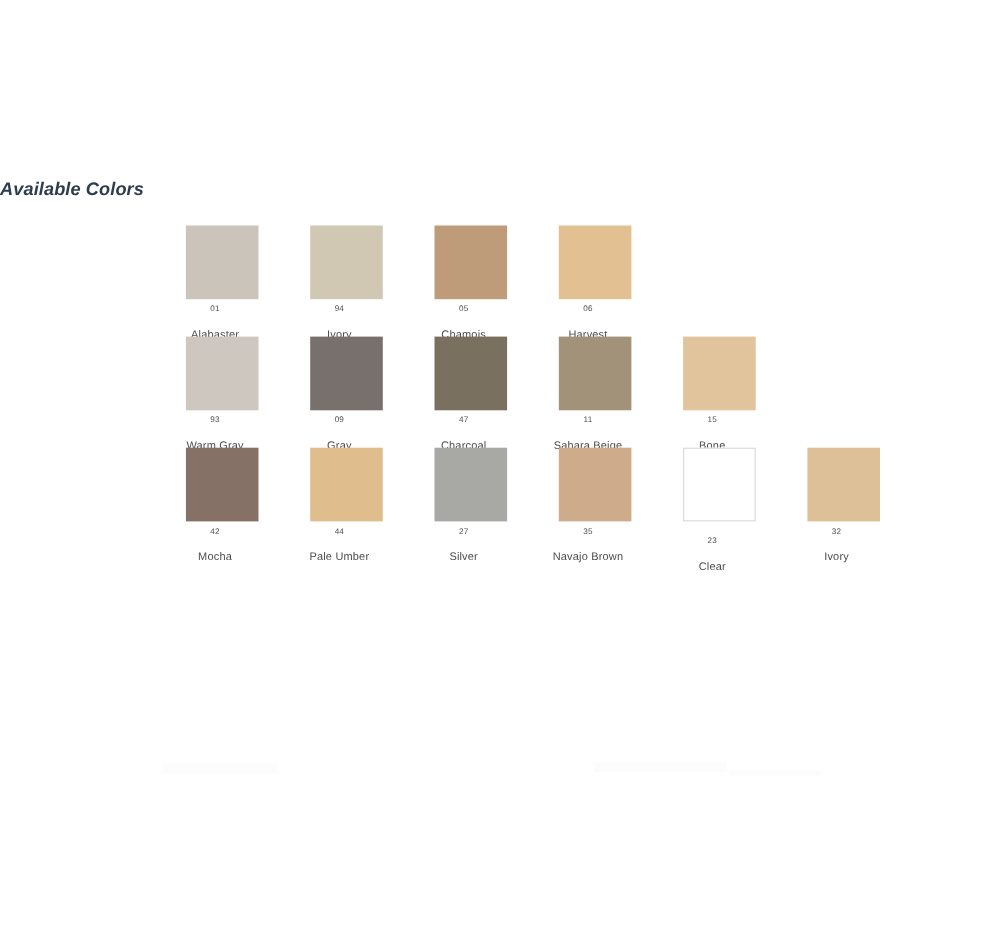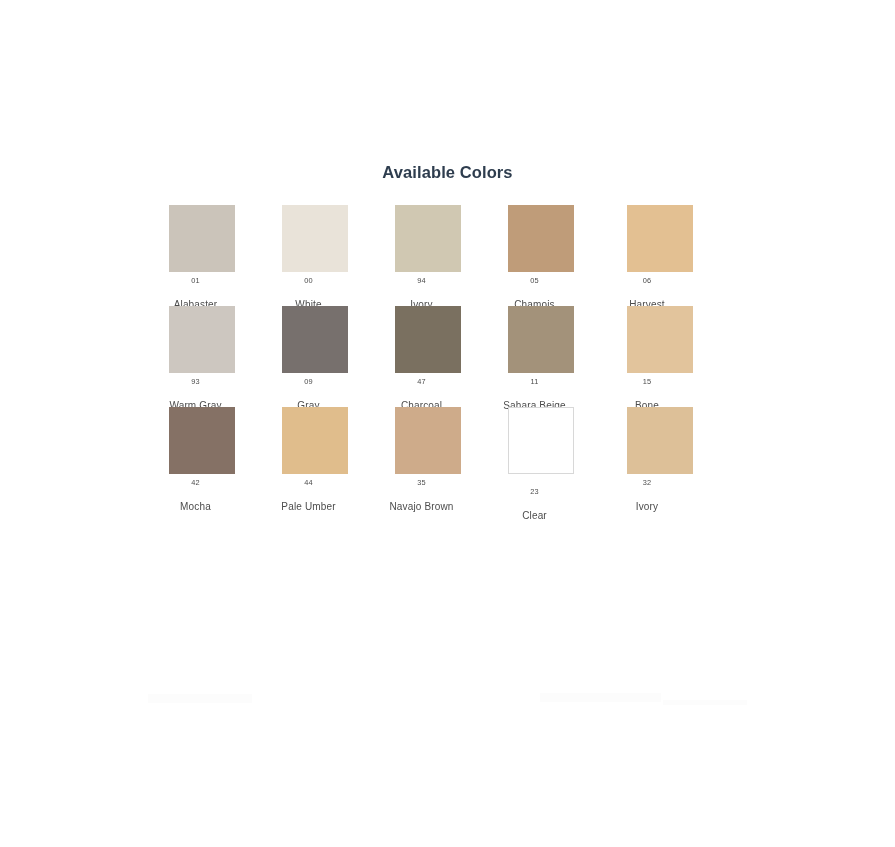--- a/index.html
+++ b/index.html
@@ -21,25 +21,26 @@
     top: 0;
     width: 895px;
     height: 847px;
   }
 
   #palette-title {
     position: absolute;
     left: 0;
     top: 163px;
     width: 895px;
-    text-align: center;
+    text-align: left;
     font-size: 16.5px;
     font-weight: bold;
     color: #2e3d4e;
     letter-spacing: 0.1px;
+    font-style: italic;
   }
 
   #swatch-grid {
     position: absolute;
     left: 163px;
     top: 205px;
     width: 572px;
   }
 
   .swatch-row {
@@ -52,21 +53,20 @@
   .swatch-cell {
     width: 78px;
     margin-right: 35px;
     display: flex;
     flex-direction: column;
     align-items: center;
     position: relative;
   }
   .swatch-cell:last-child {
     margin-right: 0;
-    align-items: flex-end;
   }
 
   .swatch-chip {
     width: 66px;
     height: 67px;
     box-sizing: border-box;
   }
 
   .swatch-chip.bordered {
     border: 1px solid #d8d8d8;
@@ -131,27 +131,20 @@
   <div id="swatch-grid">
       <div class="swatch-row">
         <div class="swatch-cell">
           <div class="swatch-chip" style="background: rgb(203, 196, 186);"></div>
           <div class="swatch-label">
             <span class="swatch-code">01</span>
             <span class="swatch-name">Alabaster</span>
           </div>
         </div>
         <div class="swatch-cell">
-          <div class="swatch-chip" style="background: rgb(233, 227, 217);"></div>
-          <div class="swatch-label">
-            <span class="swatch-code">00</span>
-            <span class="swatch-name">White</span>
-          </div>
-        </div>
-        <div class="swatch-cell">
           <div class="swatch-chip" style="background: rgb(208, 200, 178);"></div>
           <div class="swatch-label">
             <span class="swatch-code">94</span>
             <span class="swatch-name">Ivory</span>
           </div>
         </div>
         <div class="swatch-cell">
           <div class="swatch-chip" style="background: rgb(191, 156, 121);"></div>
           <div class="swatch-label">
             <span class="swatch-code">05</span>
@@ -209,20 +202,27 @@
           <div class="swatch-label">
             <span class="swatch-code">42</span>
             <span class="swatch-name">Mocha</span>
           </div>
         </div>
         <div class="swatch-cell">
           <div class="swatch-chip" style="background: rgb(224, 189, 140);"></div>
           <div class="swatch-label">
             <span class="swatch-code">44</span>
             <span class="swatch-name">Pale Umber</span>
+          </div>
+        </div>
+        <div class="swatch-cell">
+          <div class="swatch-chip" style="background: rgb(168, 168, 165);"></div>
+          <div class="swatch-label">
+            <span class="swatch-code">27</span>
+            <span class="swatch-name">Silver</span>
           </div>
         </div>
         <div class="swatch-cell">
           <div class="swatch-chip" style="background: rgb(206, 171, 138);"></div>
           <div class="swatch-label">
             <span class="swatch-code">35</span>
             <span class="swatch-name">Navajo Brown</span>
           </div>
         </div>
         <div class="swatch-cell clear-cell">

